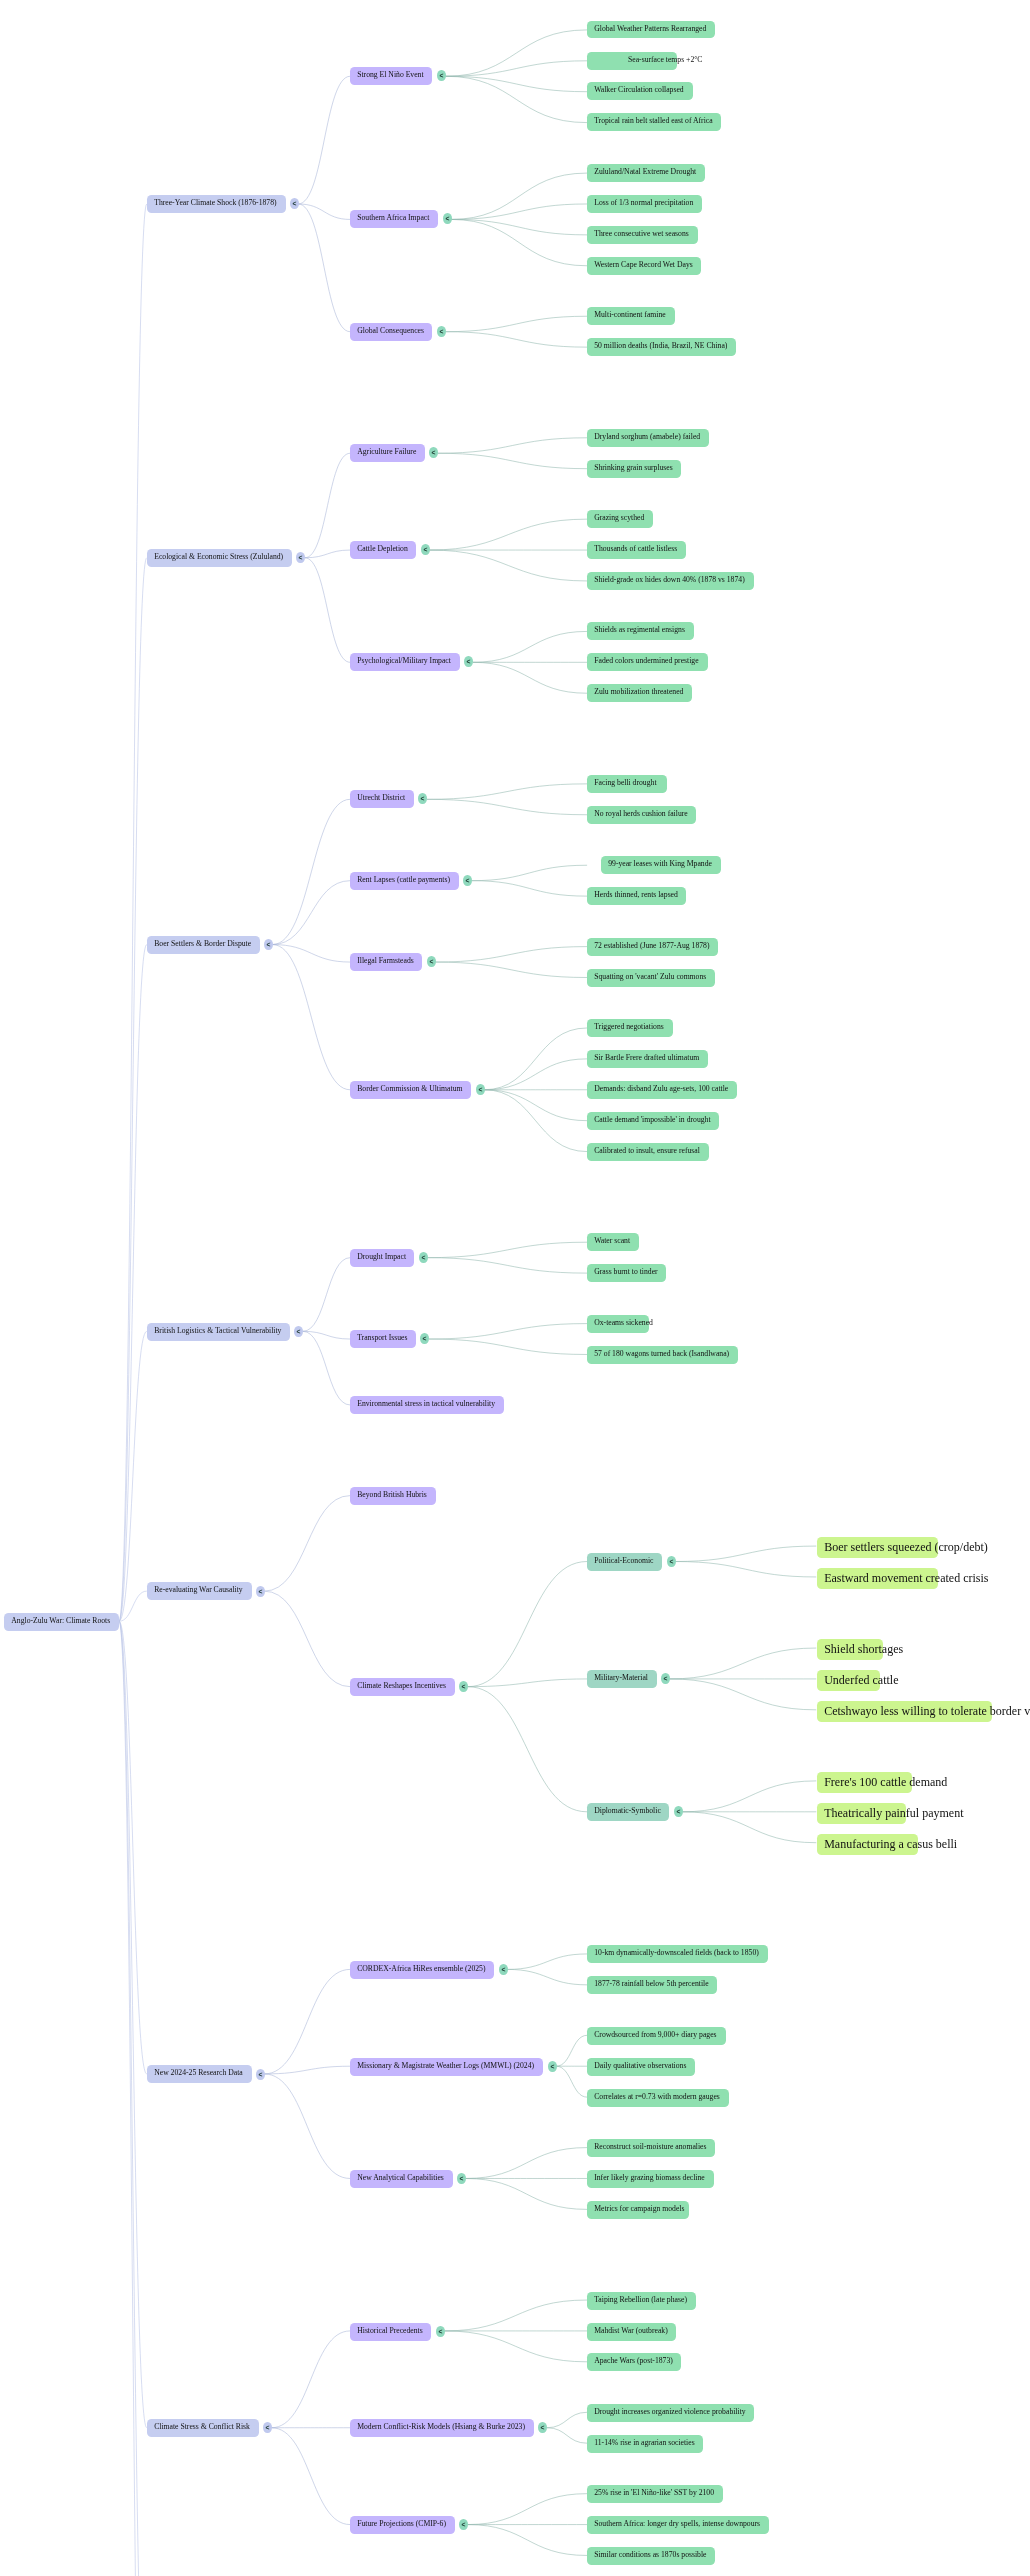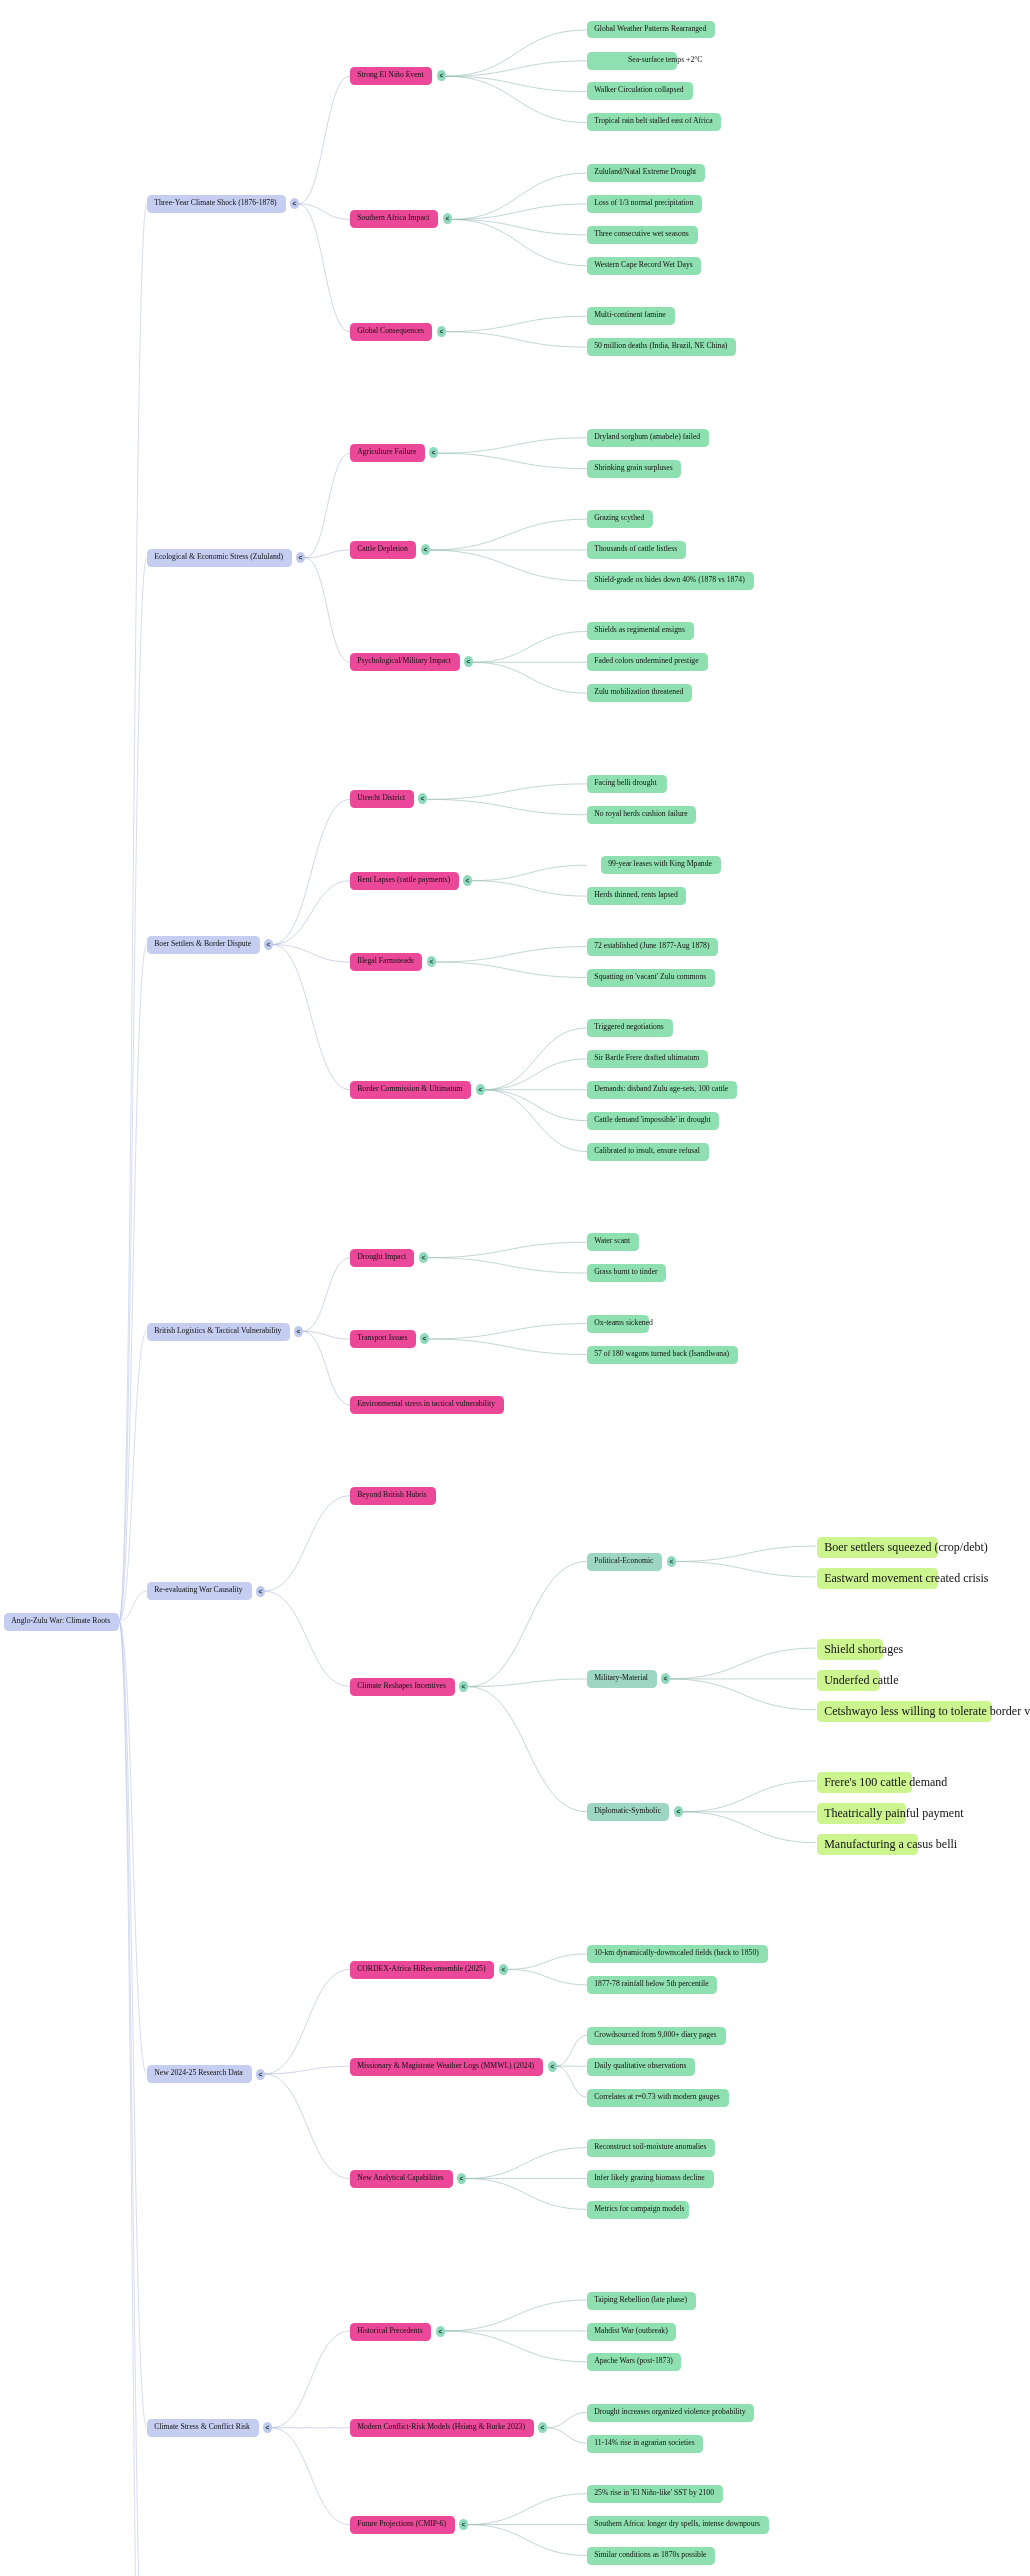--- a/index.html
+++ b/index.html
@@ -3,21 +3,21 @@
 <meta charset="utf-8">
 <style>
   html,body{margin:0;padding:0;background:#ffffff;}
   body{font-family:"Liberation Serif","DejaVu Serif",serif;}
   #canvas{position:relative;width:1030px;height:2813px;background:#fff;overflow:hidden;}
   svg.links{position:absolute;left:0;top:0;width:1030px;height:2813px;pointer-events:none;}
   .node{position:absolute;box-sizing:border-box;display:flex;align-items:center;
         border-radius:4.6px;padding:3.6px 7.2px;line-height:1.15;color:#111;
         white-space:nowrap;}
   .lvl0{background:#c5cdf0;font-size:7.7px;}
-  .lvl1{background:#ec4899;font-size:7.7px;}
+  .lvl1{background:#c4b5fd;font-size:7.7px;}
   .lvl1b{background:#9ed6c4;font-size:7.7px;}
   .lvl2{background:#8fe0b0;font-size:7.7px;}
   .lvl2y{background:#ccf58f;font-size:12px;}
   .toggle{position:absolute;width:8.8px;height:11.3px;border-radius:50%;
           display:flex;align-items:center;justify-content:center;
           font-family:"Liberation Sans",sans-serif;font-size:6.7px;font-weight:700;color:#16332a;}
   .tg-green{background:#8fd9bd;}
   .tg-blue{background:#c0c9ee;}
 </style>
 </head>

